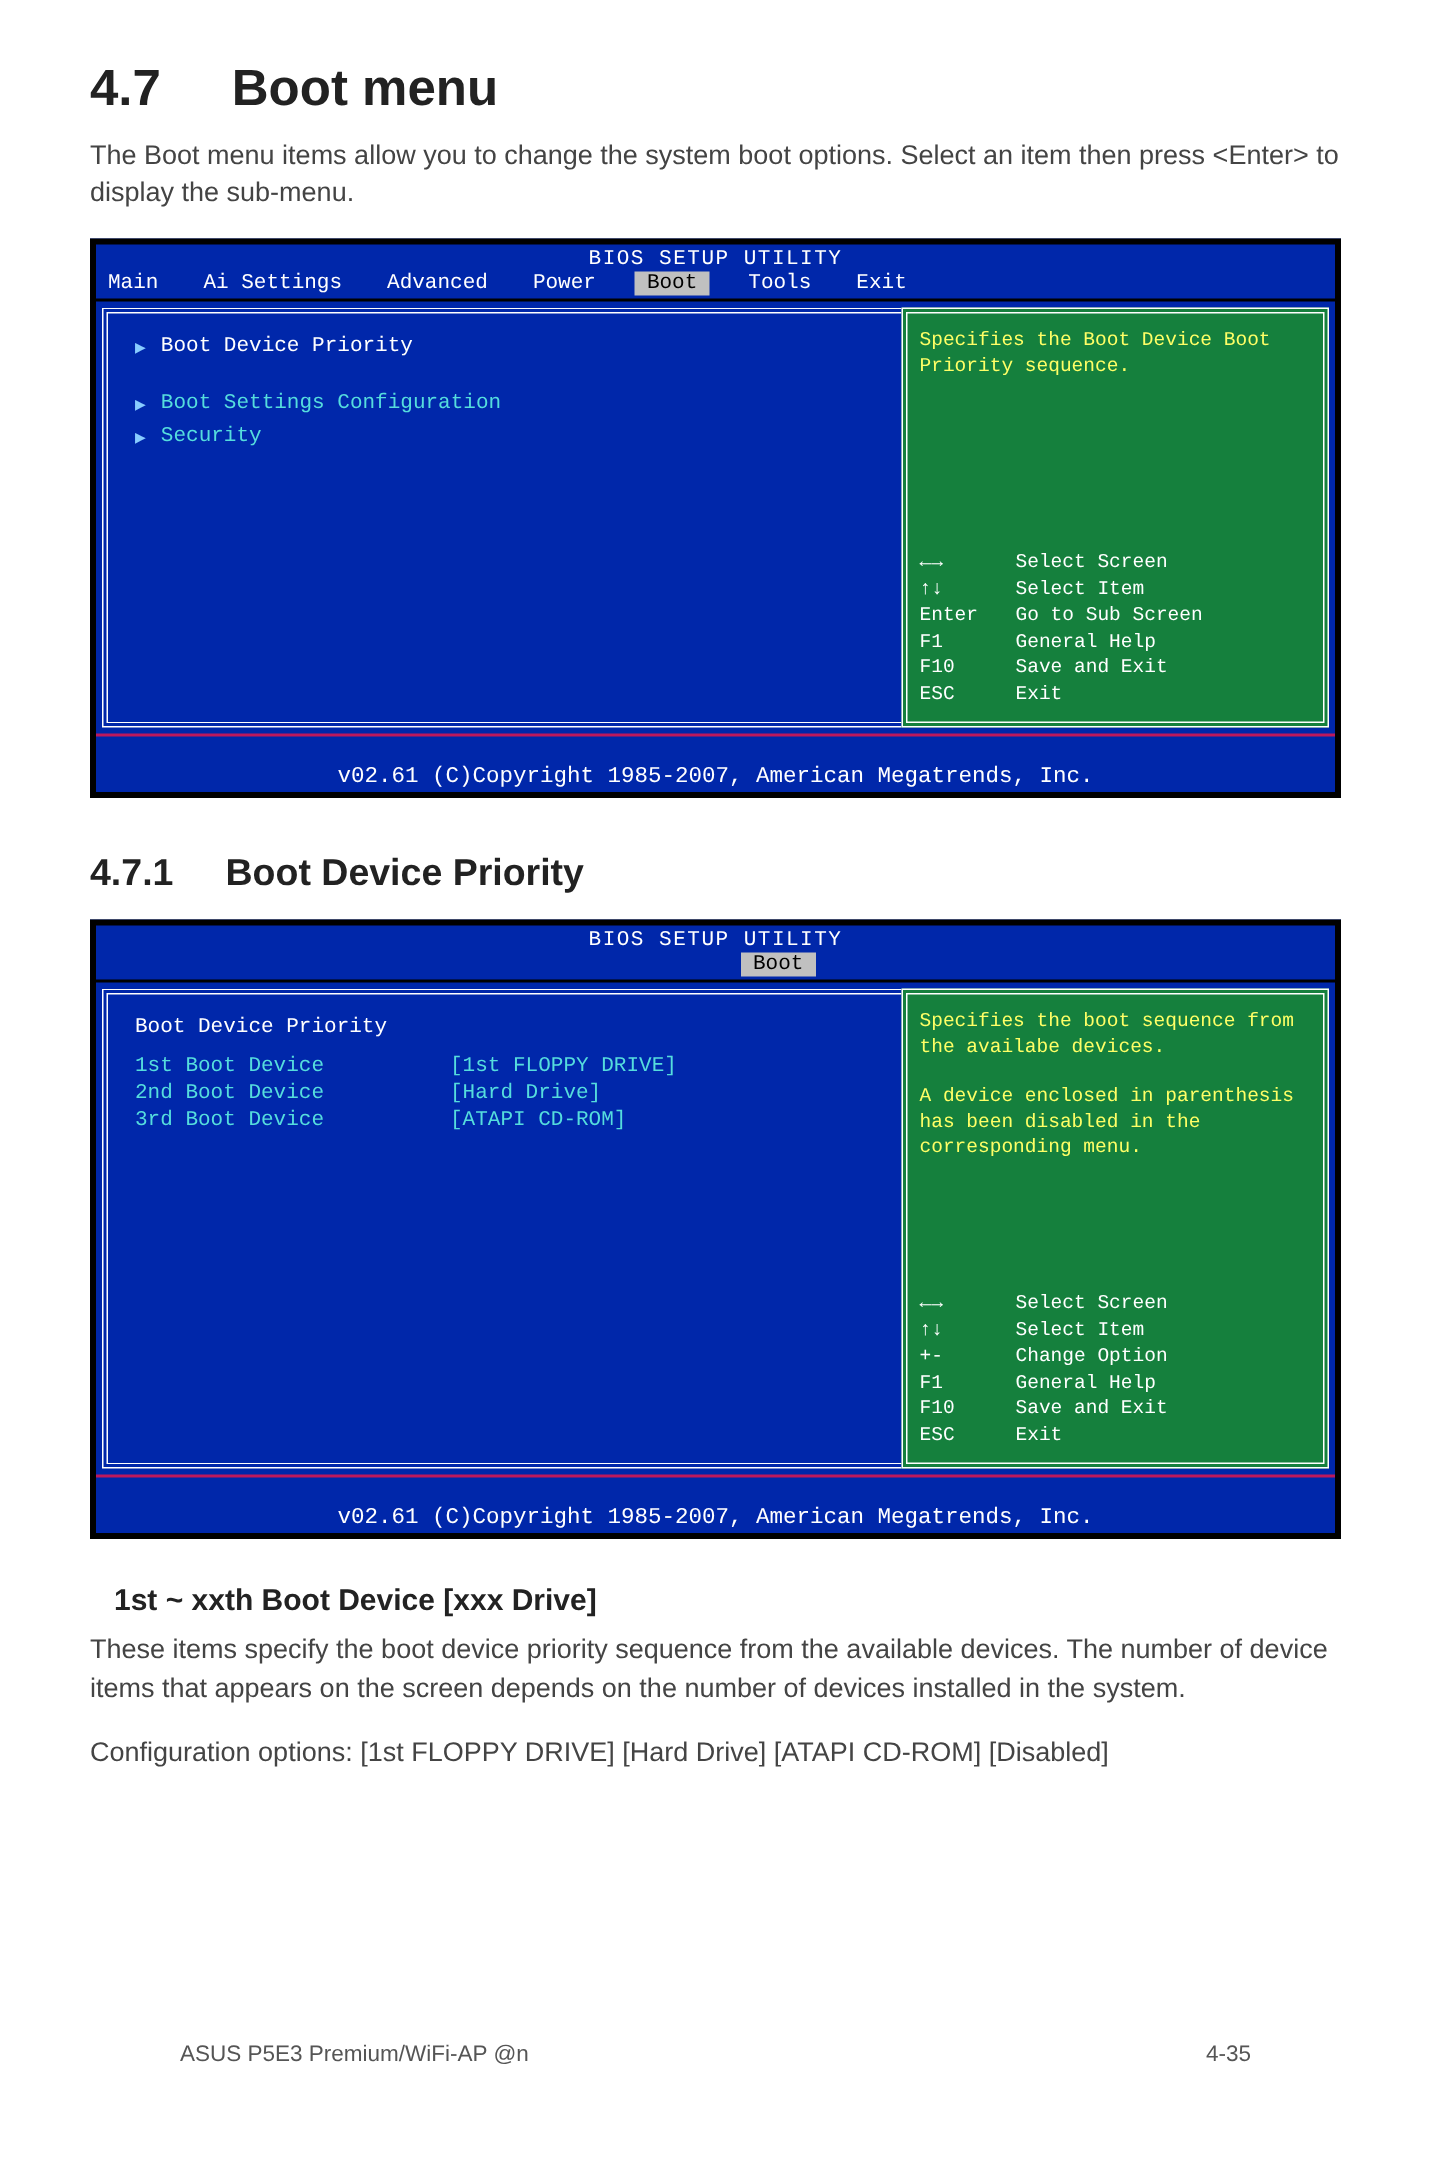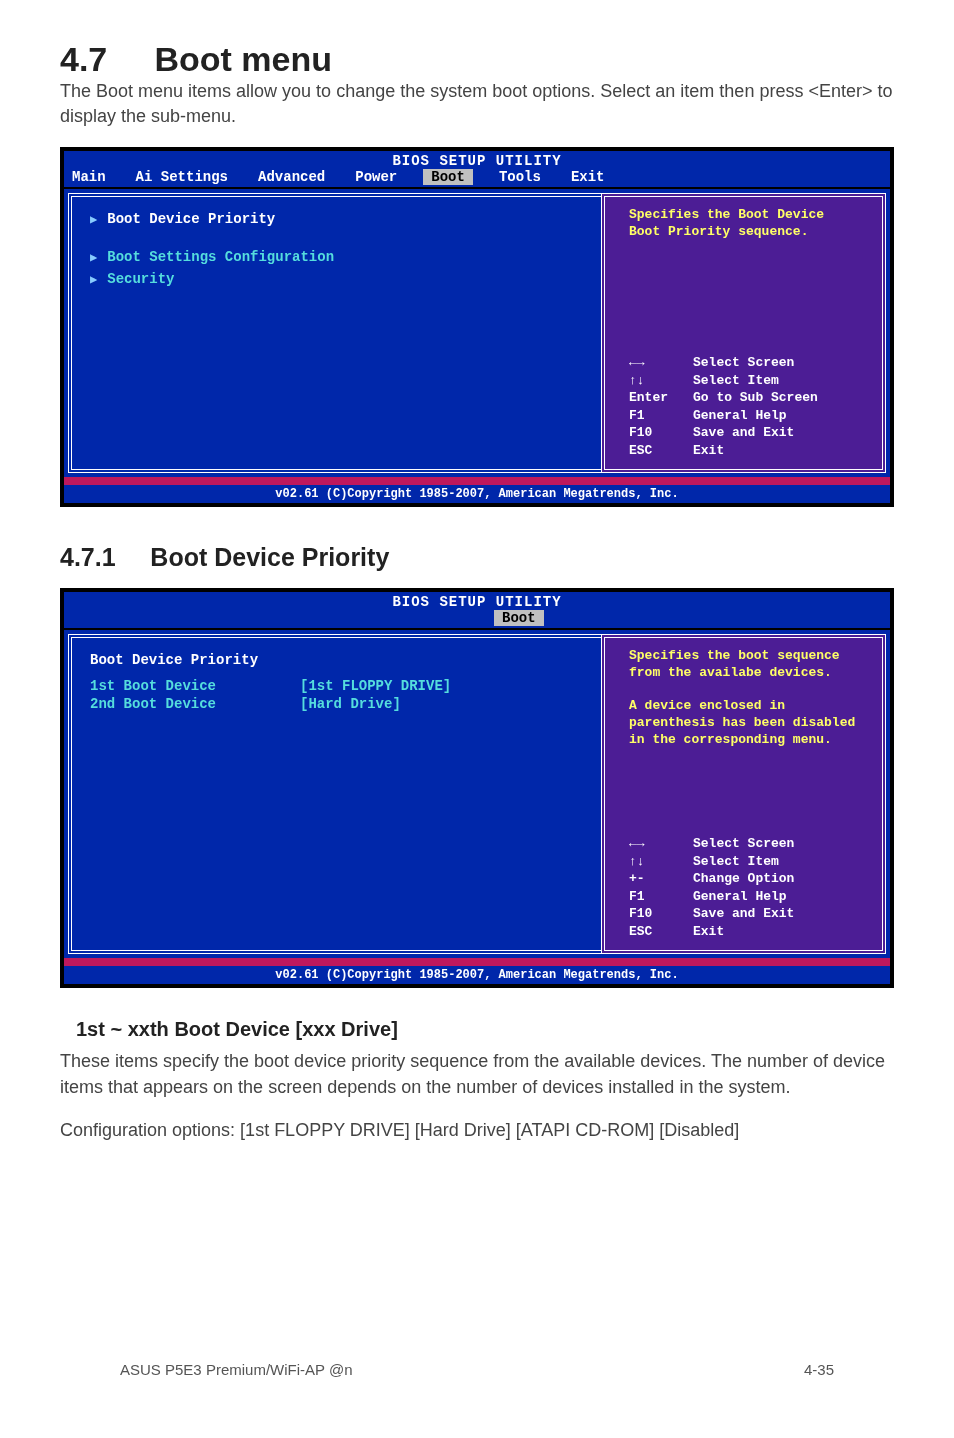--- a/index.html
+++ b/index.html
@@ -6,35 +6,36 @@
   body {
     background: #ffffff;
     width: 954px;
     font-family: Arial, Helvetica, sans-serif;
     color: #333;
     padding: 40px 60px 60px 60px;
   }
   .section-title {
     font-size: 34px;
     font-weight: bold;
+    margin-bottom: 12px;
     color: #222;
   }
   .body-text {
     font-size: 18px;
     line-height: 1.4;
     color: #444;
     margin-bottom: 18px;
   }
   .bios-box {
     border: 4px solid #000;
     background: #0027aa;
     color: #fff;
     font-family: "Courier New", Courier, monospace;
     font-size: 14px;
-    font-weight: bold;
+    font-weight: normal;
     margin-bottom: 30px;
     position: relative;
   }
   .bios-title-row {
     text-align: center;
     color: #fff;
     padding: 2px 0 0 0;
     letter-spacing: 1px;
   }
   .menu-row {
@@ -62,22 +63,22 @@
     border-right: none;
     margin: 4px 0 4px 4px;
     padding: 14px 18px;
     min-height: 280px;
     background: #0027aa;
   }
   .right-pane {
     width: 285px;
     border: 4px double #fff;
     margin: 4px 4px 4px 0;
-    padding: 10px 24px;
-    background: #4c1d95;
+    padding: 10px 8px;
+    background: #15803d;
     display: flex;
     flex-direction: column;
     justify-content: space-between;
   }
   .yellow-text { color: #ffff66; }
   .cyan-text { color: #55dddd; }
   .white-text { color: #fff; }
   .submenu-row {
     display: flex;
     align-items: center;
@@ -105,23 +106,23 @@
     line-height: 1.35;
     margin-top: 14px;
   }
   .keys-block .row { display: flex; gap: 10px; }
   .keys-block .key-col { width: 54px; color: #fff; }
   .arrows { color: #ffff66; font-size: 13px; }
   .copyright {
     text-align: center;
     color: #fff;
     background: #0027aa;
-    padding: 2px 0 2px 0;
-    font-size: 12px;
-    border-top: 8px solid #be185d;
+    padding: 18px 0 2px 0;
+    font-size: 15px;
+    border-top: 2px solid #be185d;
   }
   .sub-heading {
     font-size: 25px;
     font-weight: bold;
     margin: 36px 0 16px 0;
     color: #222;
   }
   .sub-heading-sm {
     font-size: 20px;
     font-weight: bold;
@@ -238,20 +239,24 @@
       <div class="left-pane">
         <div class="left-heading">Boot Device Priority</div>
         <div class="kv-row">
           <span class="k">1st Boot Device</span>
           <span class="v">[1st FLOPPY DRIVE]</span>
         </div>
         <div class="kv-row">
           <span class="k">2nd Boot Device</span>
           <span class="v">[Hard Drive]</span>
         </div>
+        <div class="kv-row">
+          <span class="k">3rd Boot Device</span>
+          <span class="v">[ATAPI CD-ROM]</span>
+        </div>
       </div>
       <div class="right-pane">
         <div>
           <div class="help-block yellow-text">Specifies the boot sequence from the availabe devices.</div>
           <br>
           <div class="help-block yellow-text">A device enclosed in parenthesis has been disabled in the corresponding menu.</div>
         </div>
         <div class="keys-block">
           <div class="row">
               <span class="key-col arrows">←→</span>

